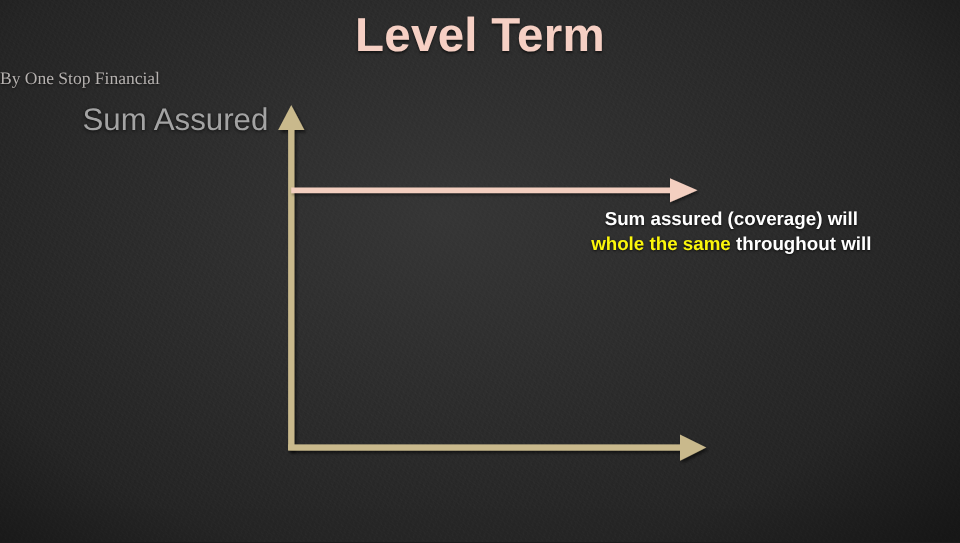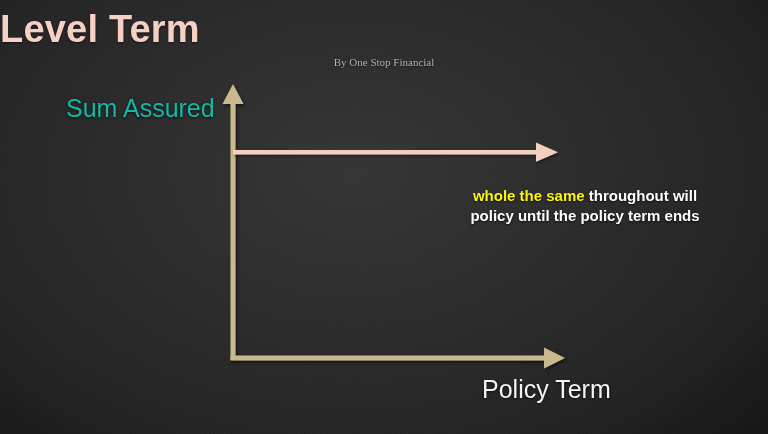--- a/index.html
+++ b/index.html
@@ -37,50 +37,49 @@
                 rgba(48,48,48,0.26) 38%,
                 rgba(20,20,20,0.30) 74%,
                 rgba(10,10,10,0.62) 100%);
   }
 
   
   #title {
     position: absolute;
     left: 0; right: 0;
     top: 8px;
+    text-align: center;
     font-size: 38px;
     font-weight: bold;
     letter-spacing: 0.2px;
     color: #f6d0c4;
     text-shadow: 0 1px 2px rgba(0,0,0,0.55);
     white-space: nowrap;
   }
   #subtitle {
     position: absolute;
     left: 0; right: 0;
     top: 56px;
-    text-align: center;
     font-family: "Liberation Serif", serif;
-    font-size: 11px;
+    font-size: 14px;
     font-weight: normal;
     color: #b6b2b0;
     text-shadow: 0 1px 2px rgba(0,0,0,0.6);
     white-space: nowrap;
   }
 
   
   #y-axis-label {
     position: absolute;
     left: 66px;
     top: 82px;
     font-size: 25px;
-    color: #14b8a6;
+    color: #a3a3a3;
     text-shadow: 0 1px 3px rgba(0,0,0,0.7);
     white-space: nowrap;
-    margin-top: 12px;
   }
   #x-axis-label {
     position: absolute;
     left: 482px;
     top: 375px;
     font-size: 25px;
     color: #f4f4f4;
     text-shadow: 0 1px 3px rgba(0,0,0,0.7);
     white-space: nowrap;
   }
@@ -116,21 +115,20 @@
 
 <div id="slide">
 
   <div id="grain"></div>
   <div id="vignette"></div>
 
   <div id="title">Level Term</div>
   <div id="subtitle">By One Stop Financial</div>
 
   <div id="y-axis-label">Sum Assured</div>
-  <div id="x-axis-label">Policy Term</div>
 
   <svg id="chart-svg" viewBox="0 0 768 434">
 
     <defs>
       <filter id="softshadow" x="-40%" y="-40%" width="200%" height="200%">
         <feDropShadow dx="1.5" dy="2" stdDeviation="1.4" flood-color="#000000" flood-opacity="0.55"></feDropShadow>
       </filter>
       <filter id="softshadow2" x="-40%" y="-40%" width="200%" height="200%">
         <feDropShadow dx="1" dy="1.5" stdDeviation="1.1" flood-color="#000000" flood-opacity="0.5"></feDropShadow>
       </filter>
@@ -146,18 +144,17 @@
       <polygon points="565,358 544,368.5 544,347.5" fill="#c9b98c"></polygon>
     </g>
 
     <g filter="url(#softshadow2)">
       <rect x="233" y="150" width="306" height="4.5" fill="#f3cfc0"></rect>
       <polygon points="558,152.2 536,161.8 536,142.6" fill="#f3cfc0"></polygon>
     </g>
   </svg>
 
   <div id="annotation">
-    <br>
+    <span>Sum assured (coverage) will</span><br>
     <span class="hl">whole the same</span><span> throughout will</span><br>
-    <span>policy until the policy term ends</span>
   </div>
 
 </div>
 
 </body></html>

